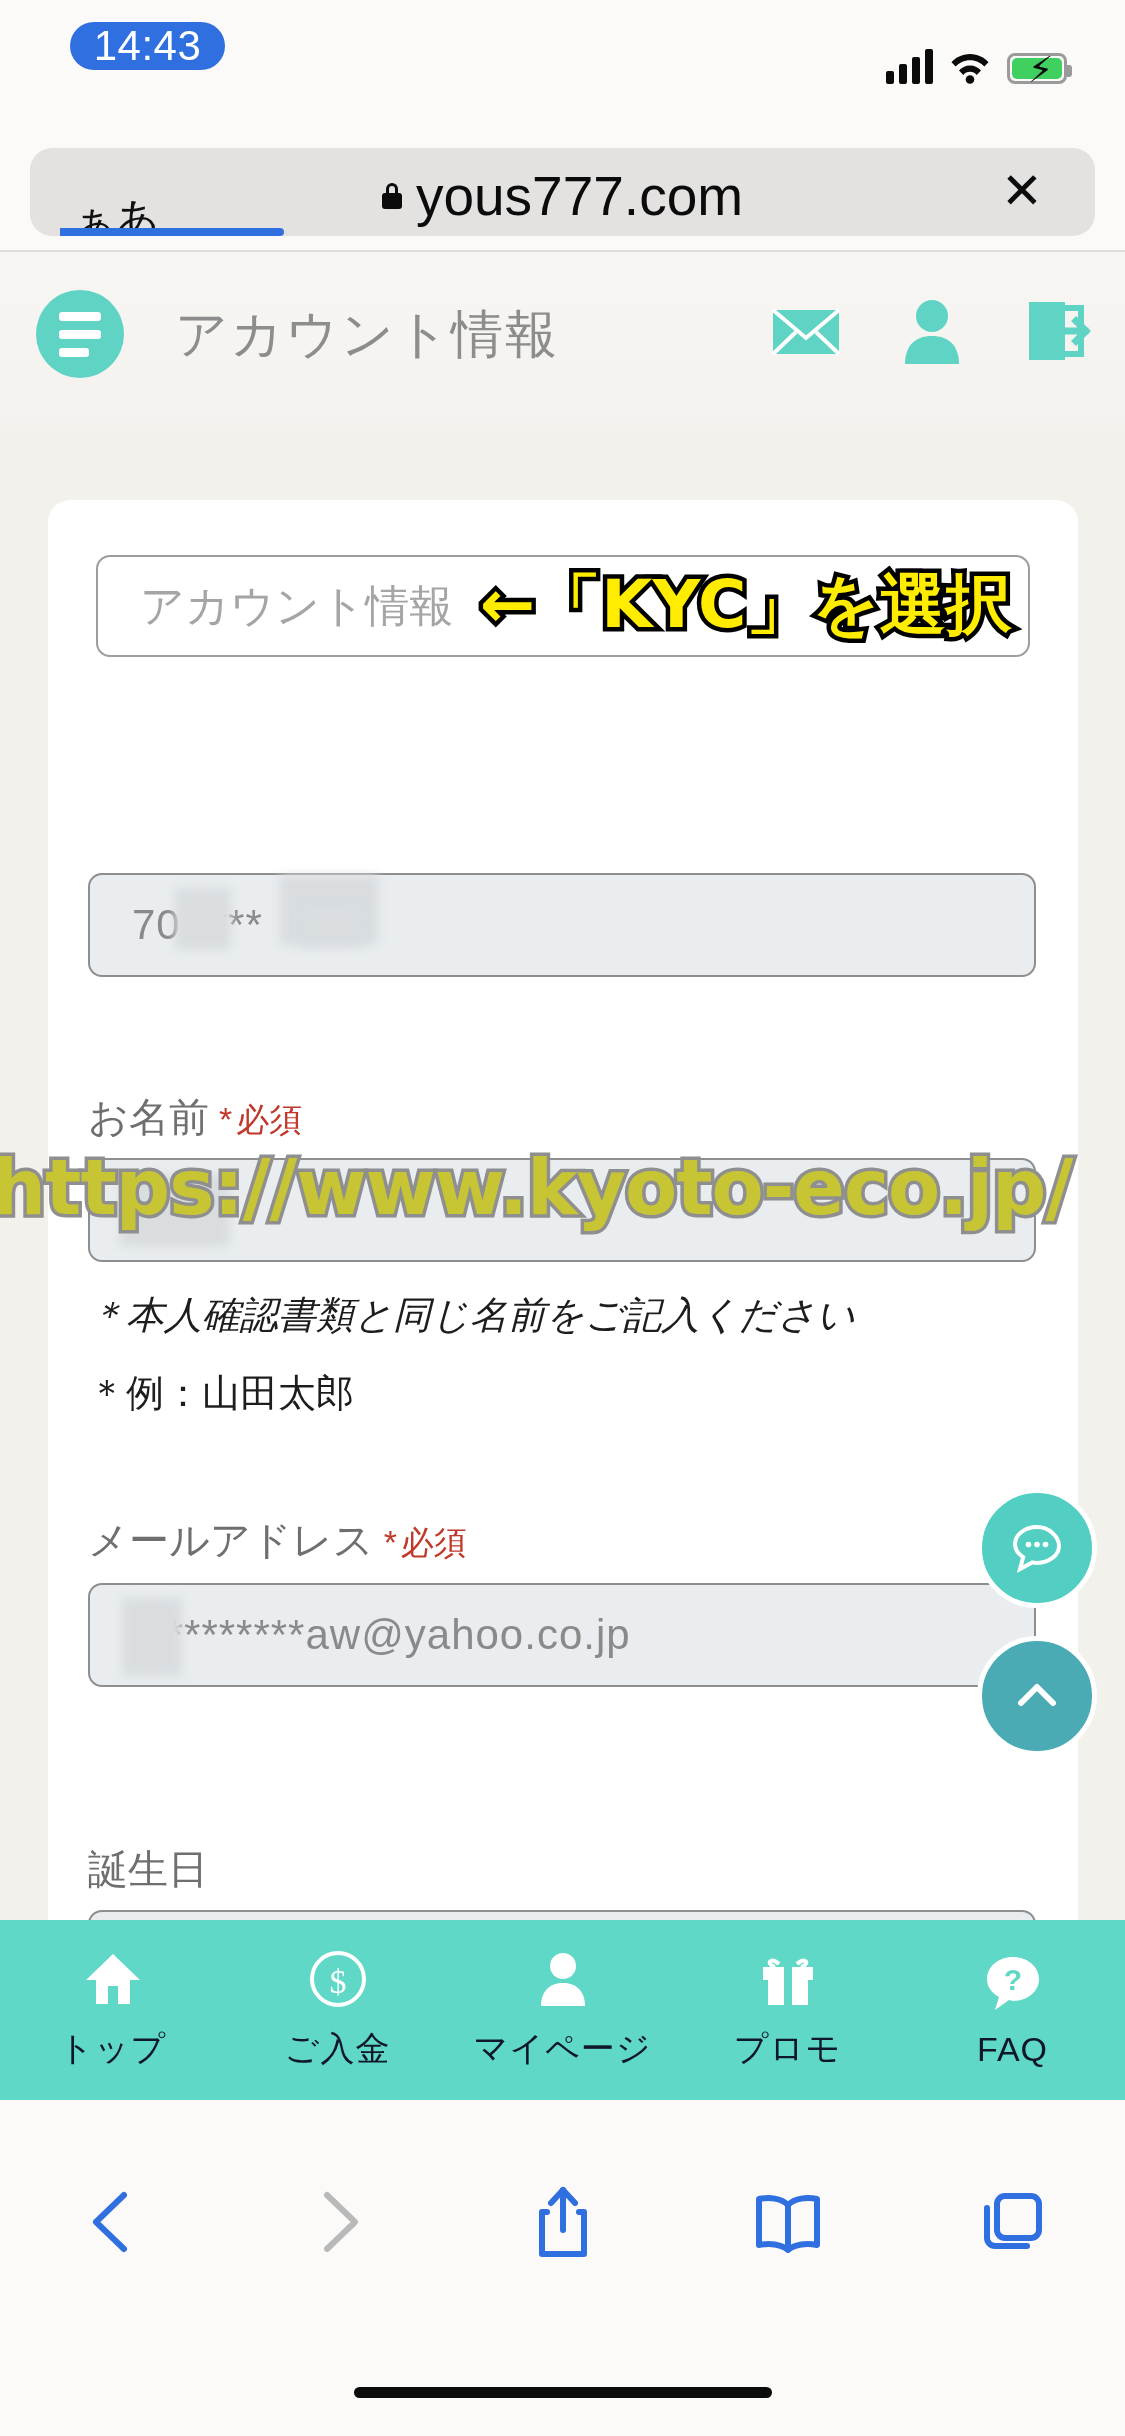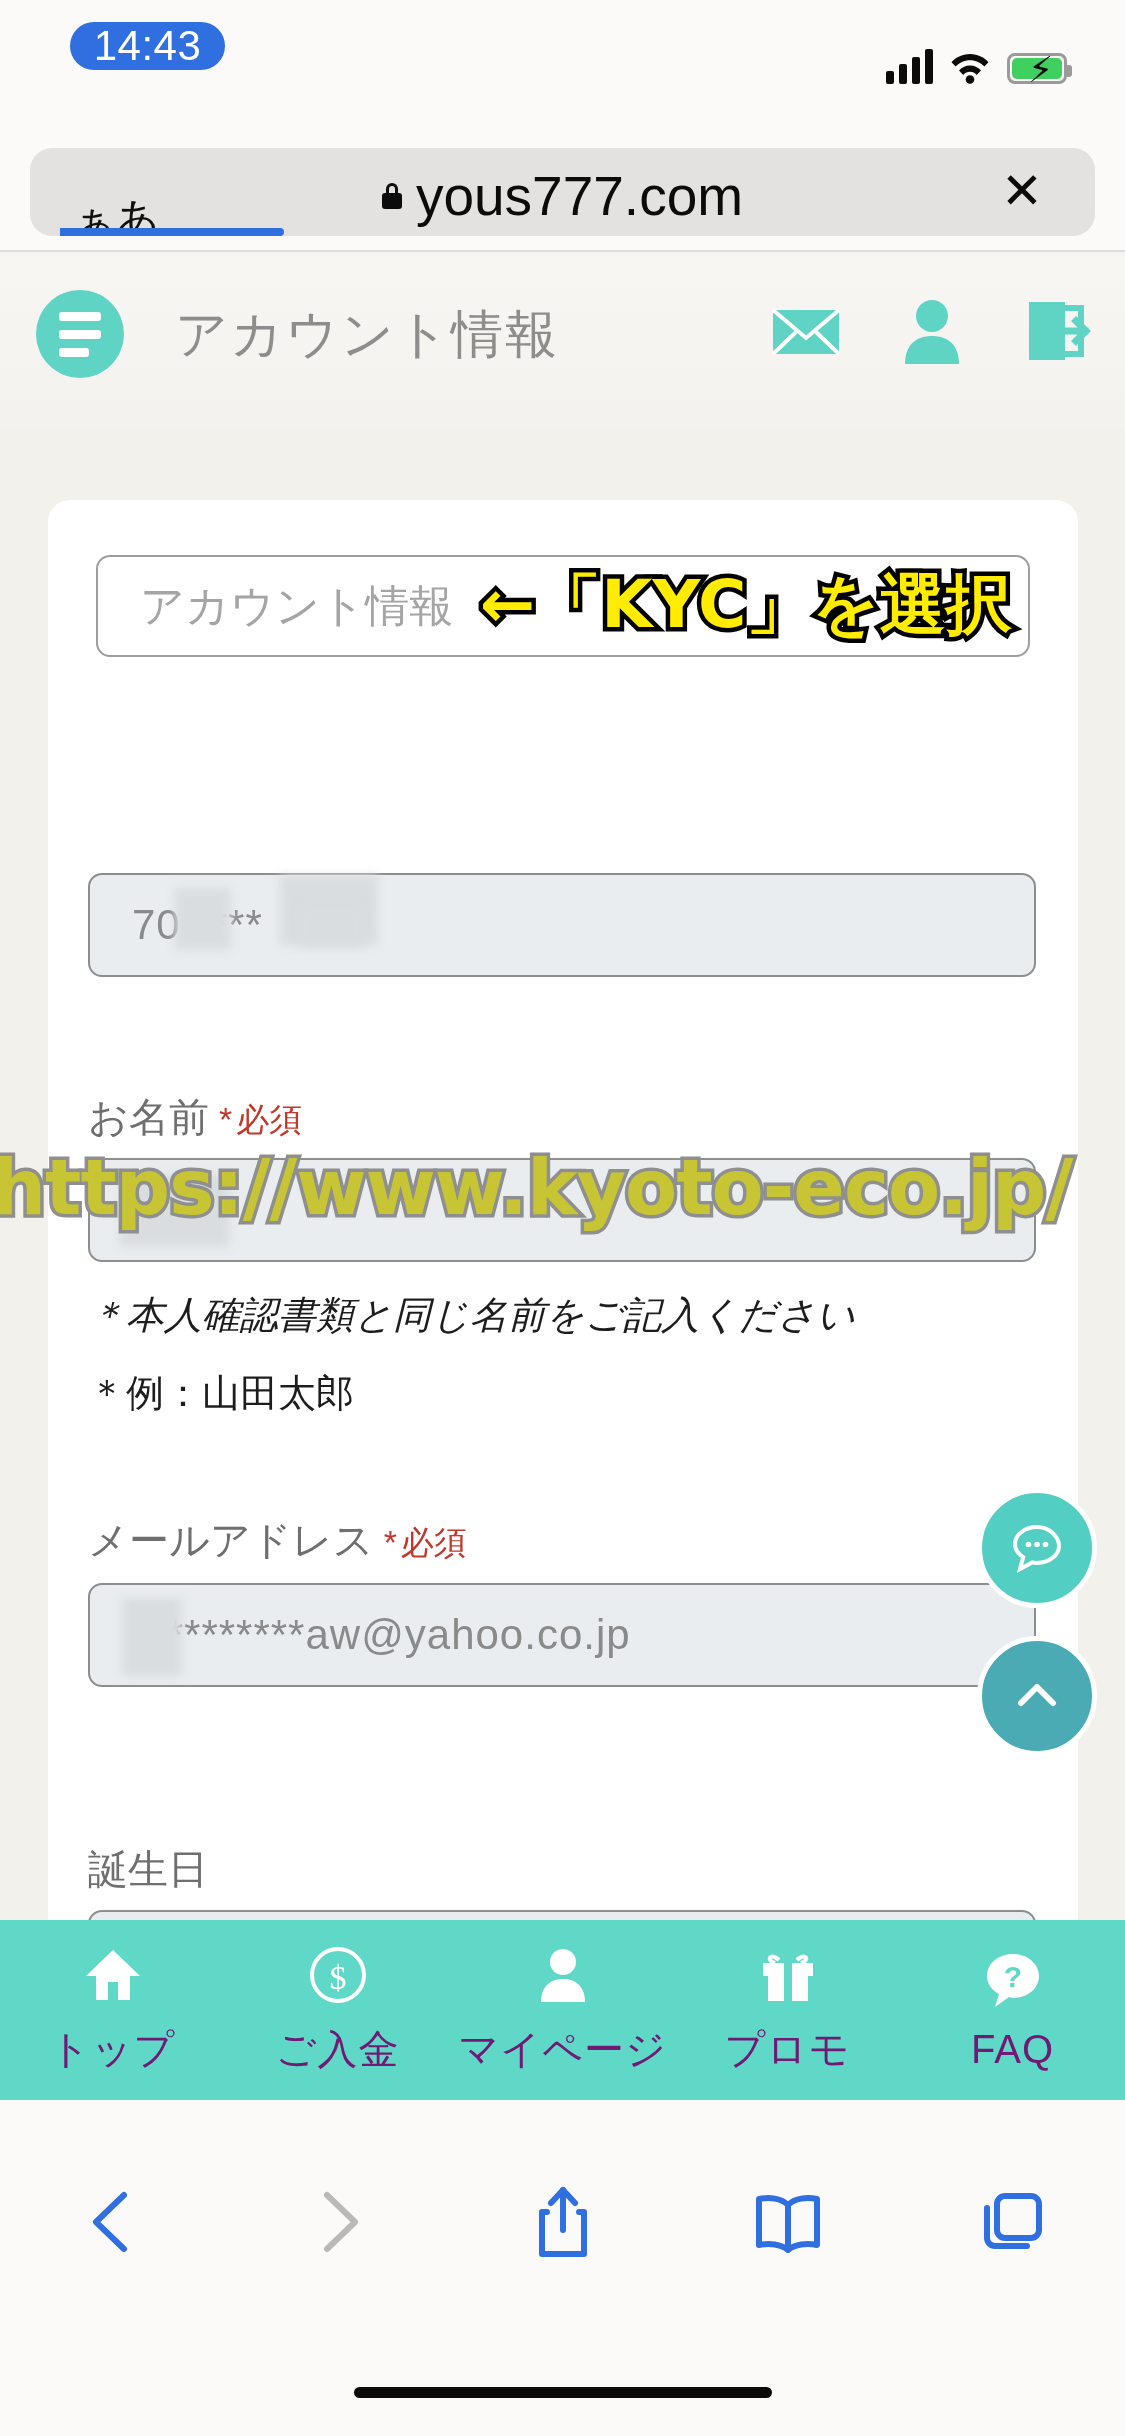--- a/index.html
+++ b/index.html
@@ -132,21 +132,21 @@
     display:flex;align-items:center;justify-content:center;
   }
 
   
   .bottomnav{
     position:absolute;left:0;bottom:336px;width:1125px;height:180px;background:#5fd8c7;
     display:flex;align-items:center;
   }
   .nav-item{flex:1;display:flex;flex-direction:column;align-items:center;justify-content:center;gap:16px;}
   .nav-item .nicon{width:62px;height:62px;display:flex;align-items:center;justify-content:center;}
-  .nav-item .nlabel{font-size:40px;color:#701a75;letter-spacing:1px;}
+  .nav-item .nlabel{font-size:34px;color:#0f172a;letter-spacing:1px;}
 
   
   .safari-toolbar{
     position:absolute;left:0;bottom:92px;width:1125px;height:244px;background:#fbfaf8;
     display:flex;align-items:center;
   }
   .tb-item{flex:1;display:flex;align-items:center;justify-content:center;}
   .tb-item svg{display:block;}
   .home-ind{position:absolute;left:50%;transform:translateX(-50%);bottom:38px;width:418px;height:11px;background:#0b0b0b;border-radius:6px;}
 </style>

